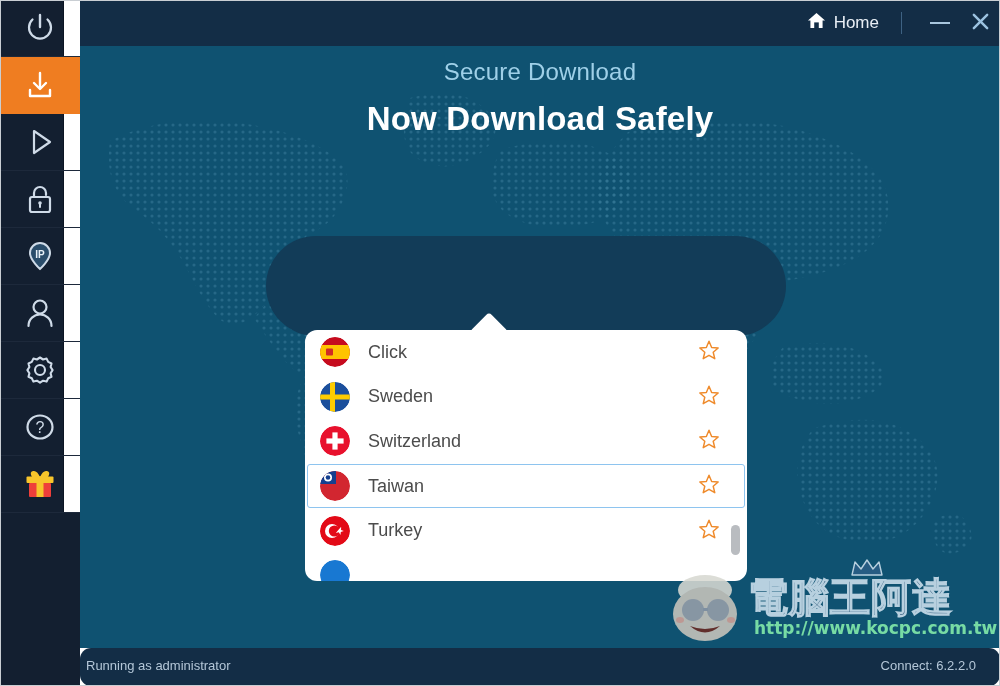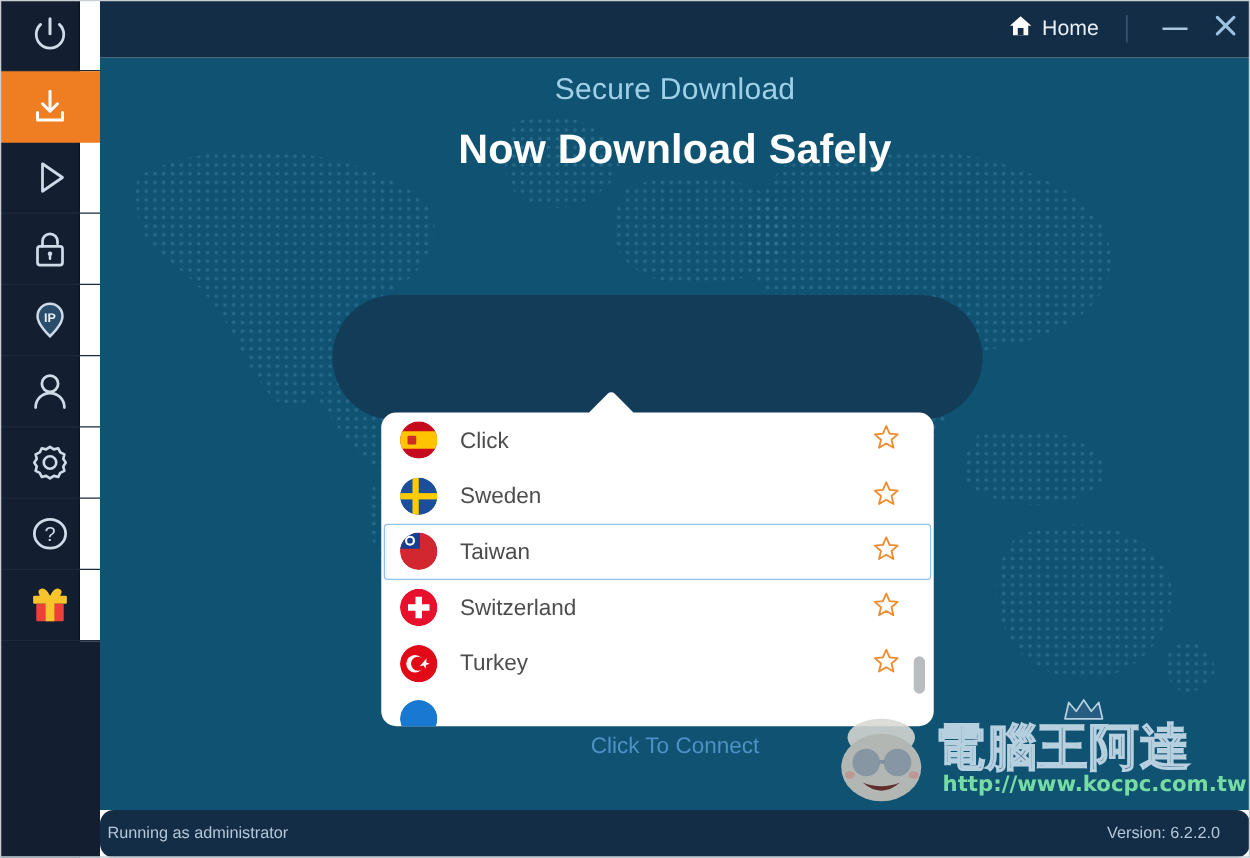--- a/index.html
+++ b/index.html
@@ -432,21 +432,20 @@
 
         <path d="M862 470 q22-6 28 12 q6 18 -12 24 q-18 6 -24-12 q-6-18 8-24 Z"></path>
       </g>
     </svg>
 
     <div class="headings">
       <div class="h-sub">Secure Download</div>
       <div class="h-main">Now Download Safely</div>
     </div>
 
-    <div class="connect">Click To Connect</div>
 
     <div class="searchpanel"></div>
     <div class="dd-arrow"></div>
 
 
     <div class="dropdown">
 
       <div class="row">
         <span class="flag">
           <svg width="30" height="30" viewBox="0 0 30 30">
@@ -475,20 +474,36 @@
                 <circle cx="15" cy="15" r="15"></circle>
               </clipPath>
             <g clip-path="url(#cSE)">
               <rect width="30" height="30" fill="#1b4f9c"></rect>
               <rect x="10" y="0" width="5" height="30" fill="#fecc00"></rect>
               <rect x="0" y="12.5" width="30" height="5" fill="#fecc00"></rect>
             </g>
           </svg>
         </span>
         <span class="cname">Sweden</span>
+        <span class="star">
+          <svg width="22" height="22" viewBox="0 0 24 24">
+            <polygon points="12,2.5 14.9,9.2 22,9.8 16.6,14.5 18.3,21.5 12,17.8 5.7,21.5 7.4,14.5 2,9.8 9.1,9.2" fill="none" stroke="#ef8b2c" stroke-width="1.6" stroke-linejoin="round"></polygon>
+          </svg>
+        </span>
+      </div>
+
+      <div class="row">
+        <span class="flag">
+          <svg width="30" height="30" viewBox="0 0 30 30">
+            <circle cx="15" cy="15" r="15" fill="#e8112d"></circle>
+            <rect x="12.4" y="6.4" width="5.2" height="17.2" fill="#fff"></rect>
+            <rect x="6.4" y="12.4" width="17.2" height="5.2" fill="#fff"></rect>
+          </svg>
+        </span>
+        <span class="cname">Switzerland</span>
         <span class="star">
           <svg width="22" height="22" viewBox="0 0 24 24">
             <polygon points="12,2.5 14.9,9.2 22,9.8 16.6,14.5 18.3,21.5 12,17.8 5.7,21.5 7.4,14.5 2,9.8 9.1,9.2" fill="none" stroke="#ef8b2c" stroke-width="1.6" stroke-linejoin="round"></polygon>
           </svg>
         </span>
       </div>
 
       <div class="row selected">
         <span class="flag">
           <svg width="30" height="30" viewBox="0 0 30 30">
@@ -497,36 +512,20 @@
               </clipPath>
             <g clip-path="url(#cTW)">
               <rect width="30" height="30" fill="#d22630"></rect>
               <rect width="16" height="13" fill="#153f8f"></rect>
               <circle cx="8" cy="6.5" r="4" fill="#fff"></circle>
               <circle cx="8" cy="6.5" r="2.3" fill="#153f8f"></circle>
             </g>
           </svg>
         </span>
         <span class="cname">Taiwan</span>
-        <span class="star">
-          <svg width="22" height="22" viewBox="0 0 24 24">
-            <polygon points="12,2.5 14.9,9.2 22,9.8 16.6,14.5 18.3,21.5 12,17.8 5.7,21.5 7.4,14.5 2,9.8 9.1,9.2" fill="none" stroke="#ef8b2c" stroke-width="1.6" stroke-linejoin="round"></polygon>
-          </svg>
-        </span>
-      </div>
-
-      <div class="row">
-        <span class="flag">
-          <svg width="30" height="30" viewBox="0 0 30 30">
-            <circle cx="15" cy="15" r="15" fill="#e8112d"></circle>
-            <rect x="12.4" y="6.4" width="5.2" height="17.2" fill="#fff"></rect>
-            <rect x="6.4" y="12.4" width="17.2" height="5.2" fill="#fff"></rect>
-          </svg>
-        </span>
-        <span class="cname">Switzerland</span>
         <span class="star">
           <svg width="22" height="22" viewBox="0 0 24 24">
             <polygon points="12,2.5 14.9,9.2 22,9.8 16.6,14.5 18.3,21.5 12,17.8 5.7,21.5 7.4,14.5 2,9.8 9.1,9.2" fill="none" stroke="#ef8b2c" stroke-width="1.6" stroke-linejoin="round"></polygon>
           </svg>
         </span>
       </div>
 
       <div class="row">
         <span class="flag">
           <svg width="30" height="30" viewBox="0 0 30 30">
@@ -569,17 +568,17 @@
       <svg width="34" height="20" viewBox="0 0 34 20" style="position:absolute;left:188px;top:-8px;">
         <path d="M2 17 L5 4 L11 11 L17 2 L23 11 L29 4 L32 17 Z" fill="#2b5e86" stroke="#cfe2ef" stroke-width="1.4" stroke-linejoin="round"></path>
       </svg>
       <div class="wm-text">電腦王阿達</div>
       <div class="wm-url">http://www.kocpc.com.tw</div>
     </div>
   </div>
 
   <div class="statusbar">
     <div class="st-left">Running as administrator</div>
-    <div class="st-right">Version: 6.2.2.0</div>
+    <div class="st-right">Connect: 6.2.2.0</div>
   </div>
 
   <div class="frame-border"></div>
 </div>
 
 </body></html>

